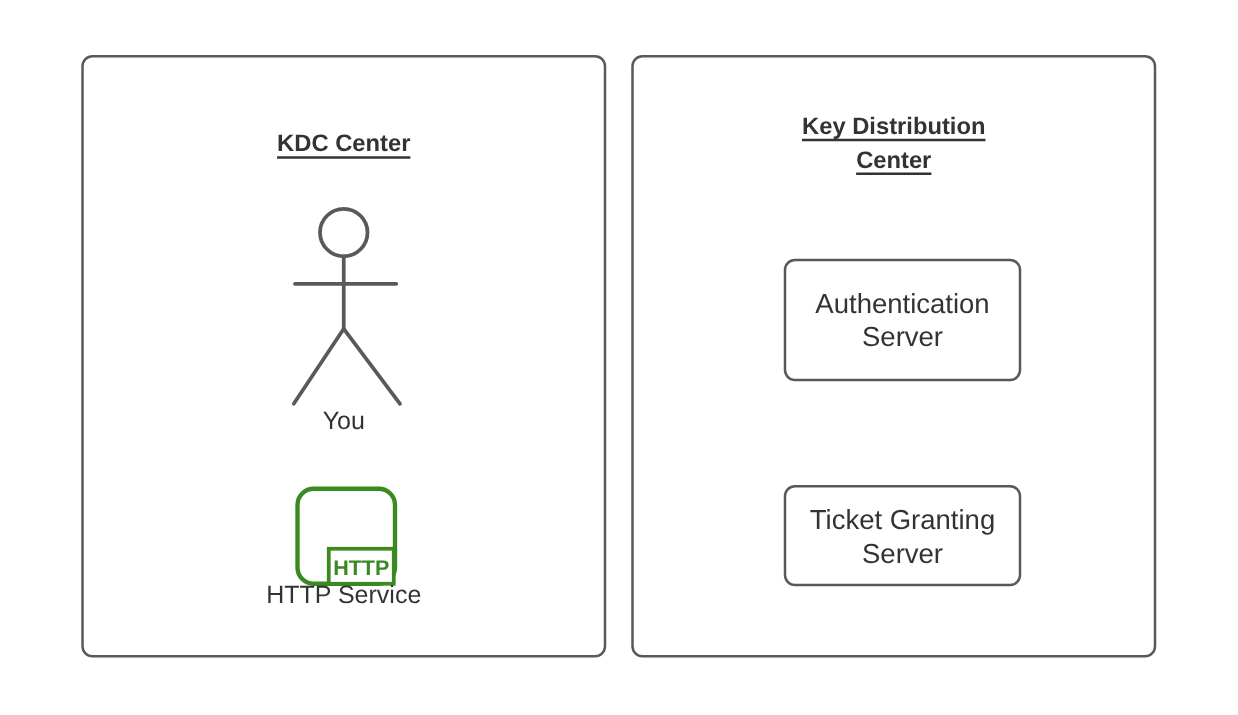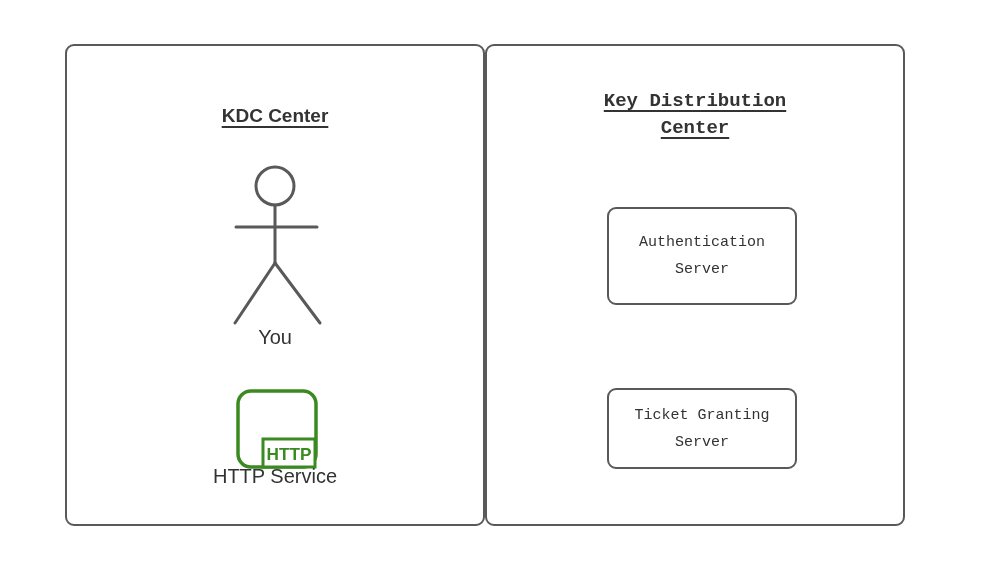--- a/index.html
+++ b/index.html
@@ -19,21 +19,21 @@
     position: absolute;
     top: 44px;
     width: 420px;
     height: 482px;
     border: 2px solid #595959;
     border-radius: 9px;
     background: #ffffff;
     box-sizing: border-box;
   }
   #left-panel  { left: 65px; }
-  #right-panel { left: 485px; font-family: Liberation Mono, monospace; }
+  #right-panel { left: 505px; }
 
   .panel-title {
     position: absolute;
     top: 41px;
     left: 0;
     right: 0;
     min-height: 56px;
     display: flex;
     align-items: center;
     justify-content: center;
@@ -110,21 +110,21 @@
     left: 120px;
     width: 190px;
     border: 2px solid #595959;
     border-radius: 9px;
     background: #ffffff;
     box-sizing: border-box;
     display: flex;
     align-items: center;
     justify-content: center;
     text-align: center;
-    font-size: 15px;
+    font-size: 22px;
     line-height: 27px;
     padding: 0 14px;
     color: #333333;
   }
   #auth-server-box { top: 161px; height: 98px; }
   #tgs-server-box  { top: 342px; height: 81px; }
 </style>
 </head>
 <body>
 

